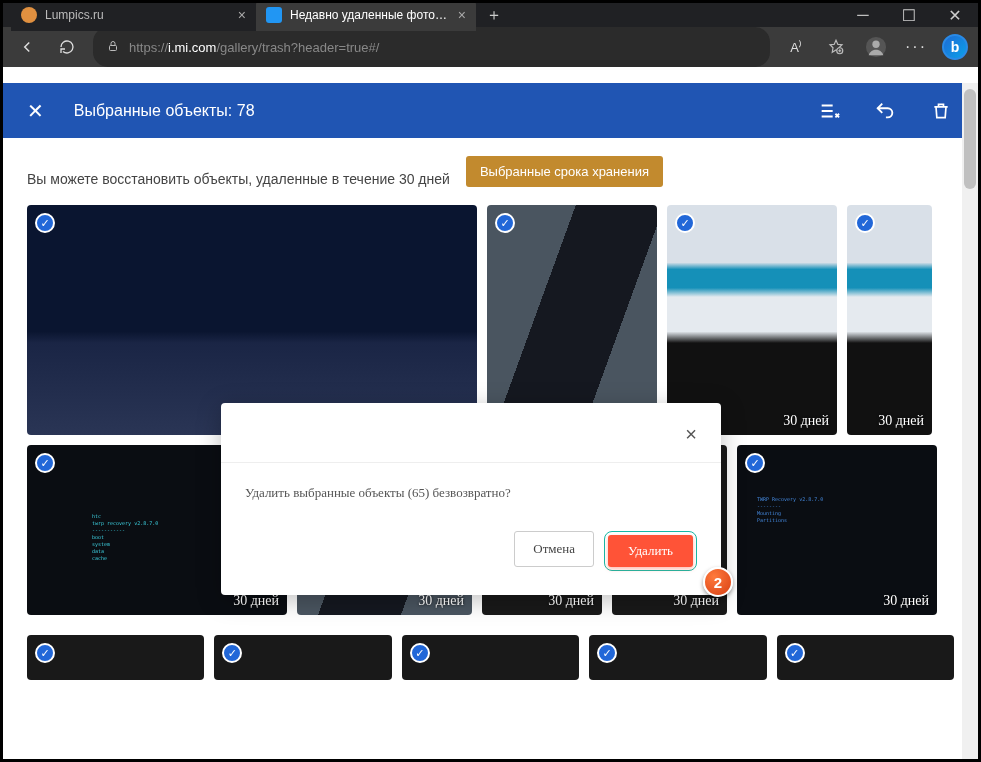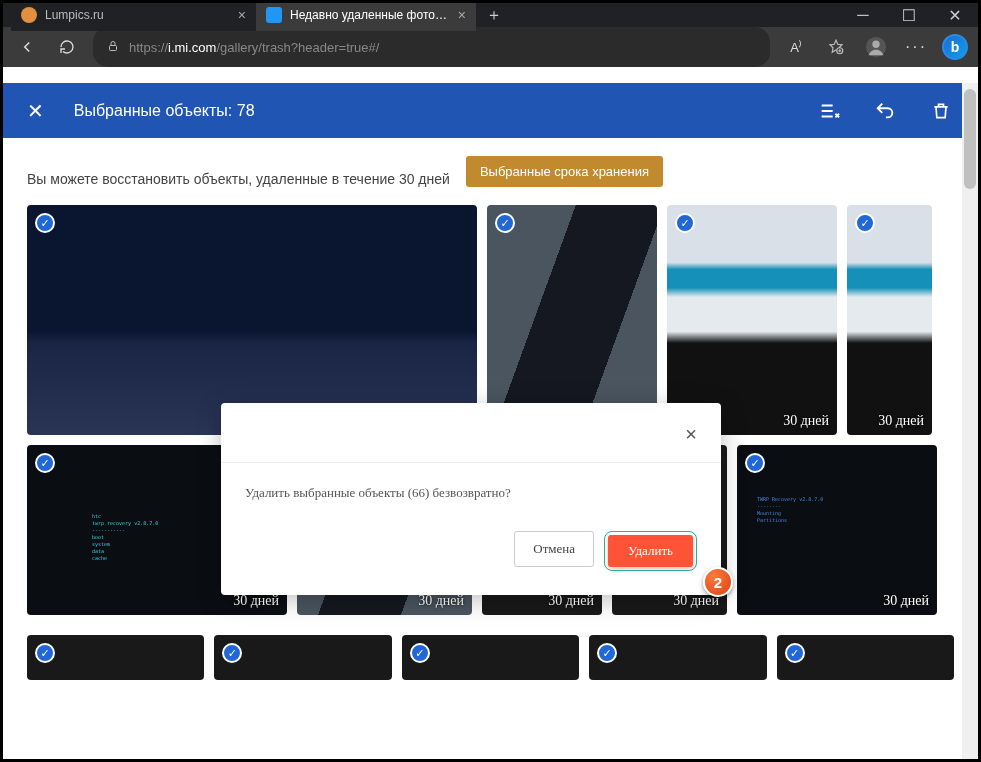--- a/index.html
+++ b/index.html
@@ -222,21 +222,21 @@
         <div class="thumb img-dark">
             <span class="check">✓</span>
           </div>
       </div>
     </div>
 
     <div class="modal">
       <div class="modal-head">
         <span class="mclose">×</span>
       </div>
-      <div class="modal-body">Удалить выбранные объекты (66) безвозвратно?</div>
+      <div class="modal-body">Удалить выбранные объекты (65) безвозвратно?</div>
       <div class="modal-foot">
         <button class="btn-cancel">Отмена</button>
         <span class="btn-delete-wrap">
           <button class="btn-delete">Удалить</button>
         </span>
       </div>
     </div>
 
     <div class="callout">2</div>
   </div>

